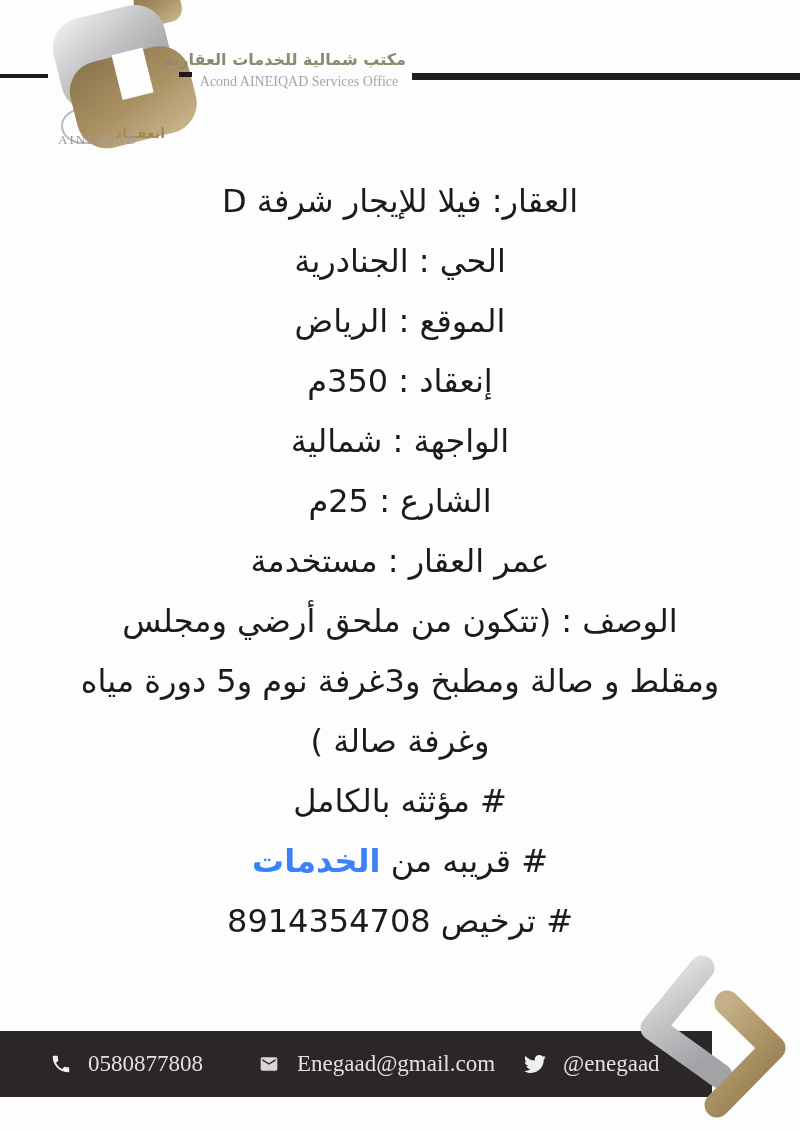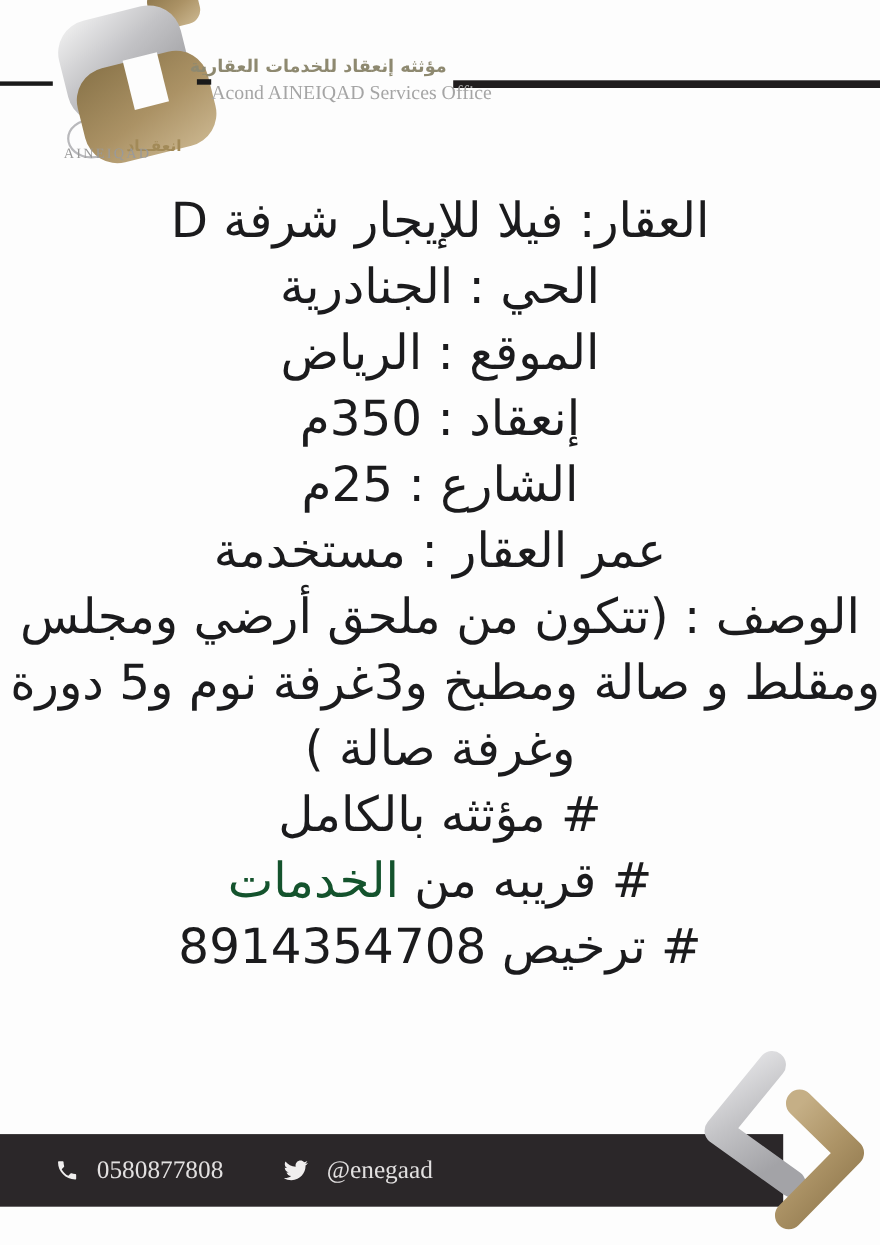--- a/index.html
+++ b/index.html
@@ -29,40 +29,40 @@
   }
 
   .brand { position: absolute; left: 192px; top: 50px; width: 214px; }
   .brand-ar {
     direction: rtl; text-align: center;
     font-size: 16px; font-weight: 700; color: #8e8970;
     white-space: nowrap;
   }
   .brand-en {
     font-family: "Liberation Serif", serif;
-    font-size: 18px; color: #a5a5a5; text-align: center;
+    font-size: 14px; color: #a5a5a5; text-align: center;
     margin-top: 5px; white-space: nowrap;
   }
 
   .dash-left  { position: absolute; left: 0;   top: 74px; width: 48px;  height: 4px; background: #1a1a1a; }
   .dash-mid   { position: absolute; left: 179px; top: 72px; width: 13px; height: 5px; background: #1a1a1a; }
   .bar-right  { position: absolute; left: 412px; top: 73px; width: 388px; height: 7px; background: #201d1e; }
 
   
   .listing {
     position: absolute; left: 0; top: 171px; width: 800px;
     direction: rtl;
   }
   .line {
     height: 60px; line-height: 60px;
     text-align: center;
-    font-size: 44px; color: #1b1b1d;
+    font-size: 32px; color: #1b1b1d;
     white-space: nowrap;
   }
-  .line .faded { color: #14532d; }
+  .line .faded { color: #3b82f6; font-weight: bold; }
 
   
   .footer-bar {
     position: absolute; left: 0; top: 1031px; width: 712px; height: 66px;
     background: #2b2729;
     display: flex; align-items: center;
     padding-left: 50px;
   }
   .contact {
     display: flex; align-items: center;
@@ -104,47 +104,56 @@
     </g>
   </svg>
   <div class="wordmark-ar">انعقــاد</div>
   <div class="wordmark-en">AINEIQAD</div>
 
   <div class="dash-left"></div>
   <div class="dash-mid"></div>
   <div class="bar-right"></div>
 
   <div class="brand">
-    <div class="brand-ar">مؤثثه إنعقاد للخدمات العقارية</div>
+    <div class="brand-ar">مكتب شمالية للخدمات العقارية</div>
     <div class="brand-en">Acond AINEIQAD Services Office</div>
   </div>
 
   <div class="listing">
     <div class="line">العقار: فيلا للإيجار شرفة D</div>
     <div class="line">الحي :  الجنادرية</div>
     <div class="line">الموقع :  الرياض</div>
     <div class="line">إنعقاد :   350م</div>
+    <div class="line">الواجهة : شمالية</div>
     <div class="line">الشارع : 25م</div>
     <div class="line">عمر العقار : مستخدمة</div>
     <div class="line">الوصف : (تتكون من ملحق أرضي ومجلس</div>
     <div class="line">ومقلط و صالة ومطبخ و3غرفة نوم و5 دورة مياه</div>
     <div class="line">وغرفة صالة )</div>
     <div class="line"># مؤثثه بالكامل</div>
     <div class="line"><span># قريبه من </span><span class="faded">الخدمات</span></div>
     <div class="line"># ترخيص 8914354708</div>
   </div>
 
   <div class="footer-bar">
     <div class="contact c-phone">
       <span class="ficon">
         <svg width="22" height="22" viewBox="0 0 24 24" fill="#f0eeee">
           <path d="M6.62 10.79c1.44 2.83 3.76 5.14 6.59 6.59l2.2-2.21c.27-.27.67-.36 1.02-.24 1.12.37 2.33.57 3.57.57.55 0 1 .45 1 1V20c0 .55-.45 1-1 1-9.39 0-17-7.61-17-17 0-.55.45-1 1-1h3.5c.55 0 1 .45 1 1 0 1.25.2 2.45.57 3.57.11.35.03.74-.25 1.02l-2.2 2.2z"></path>
         </svg>
       </span>
       <span>0580877808</span>
+    </div>
+    <div class="contact c-email">
+      <span class="ficon">
+        <svg width="24" height="20" viewBox="0 0 24 24" fill="#d8d6d6">
+          <path d="M20 4H4c-1.1 0-1.99.9-1.99 2L2 18c0 1.1.9 2 2 2h16c1.1 0 2-.9 2-2V6c0-1.1-.9-2-2-2zm0 4l-8 5-8-5V6l8 5 8-5v2z"></path>
+        </svg>
+      </span>
+      <span>Enegaad@gmail.com</span>
     </div>
     <div class="contact c-twitter">
       <span class="ficon">
         <svg width="24" height="22" viewBox="0 0 24 24" fill="#f0eeee">
           <path d="M23.954 4.569c-.885.389-1.83.654-2.825.775 1.014-.611 1.794-1.574 2.163-2.723-.951.555-2.005.959-3.127 1.184-.896-.959-2.173-1.559-3.591-1.559-2.717 0-4.92 2.203-4.92 4.917 0 .39.045.765.127 1.124-4.09-.205-7.715-2.169-10.141-5.138-.427.722-.666 1.561-.666 2.475 0 1.71.87 3.213 2.188 4.096-.807-.026-1.566-.248-2.228-.616v.061c0 2.385 1.693 4.374 3.946 4.827-.413.111-.849.171-1.296.171-.314 0-.615-.03-.916-.086.631 1.953 2.445 3.377 4.604 3.417-1.68 1.319-3.809 2.105-6.102 2.105-.39 0-.779-.023-1.17-.067 2.189 1.394 4.768 2.209 7.557 2.209 9.054 0 13.999-7.496 13.999-13.986 0-.209 0-.42-.015-.63.961-.689 1.8-1.56 2.46-2.548z"></path>
         </svg>
       </span>
       <span>@enegaad</span>
     </div>
   </div>

